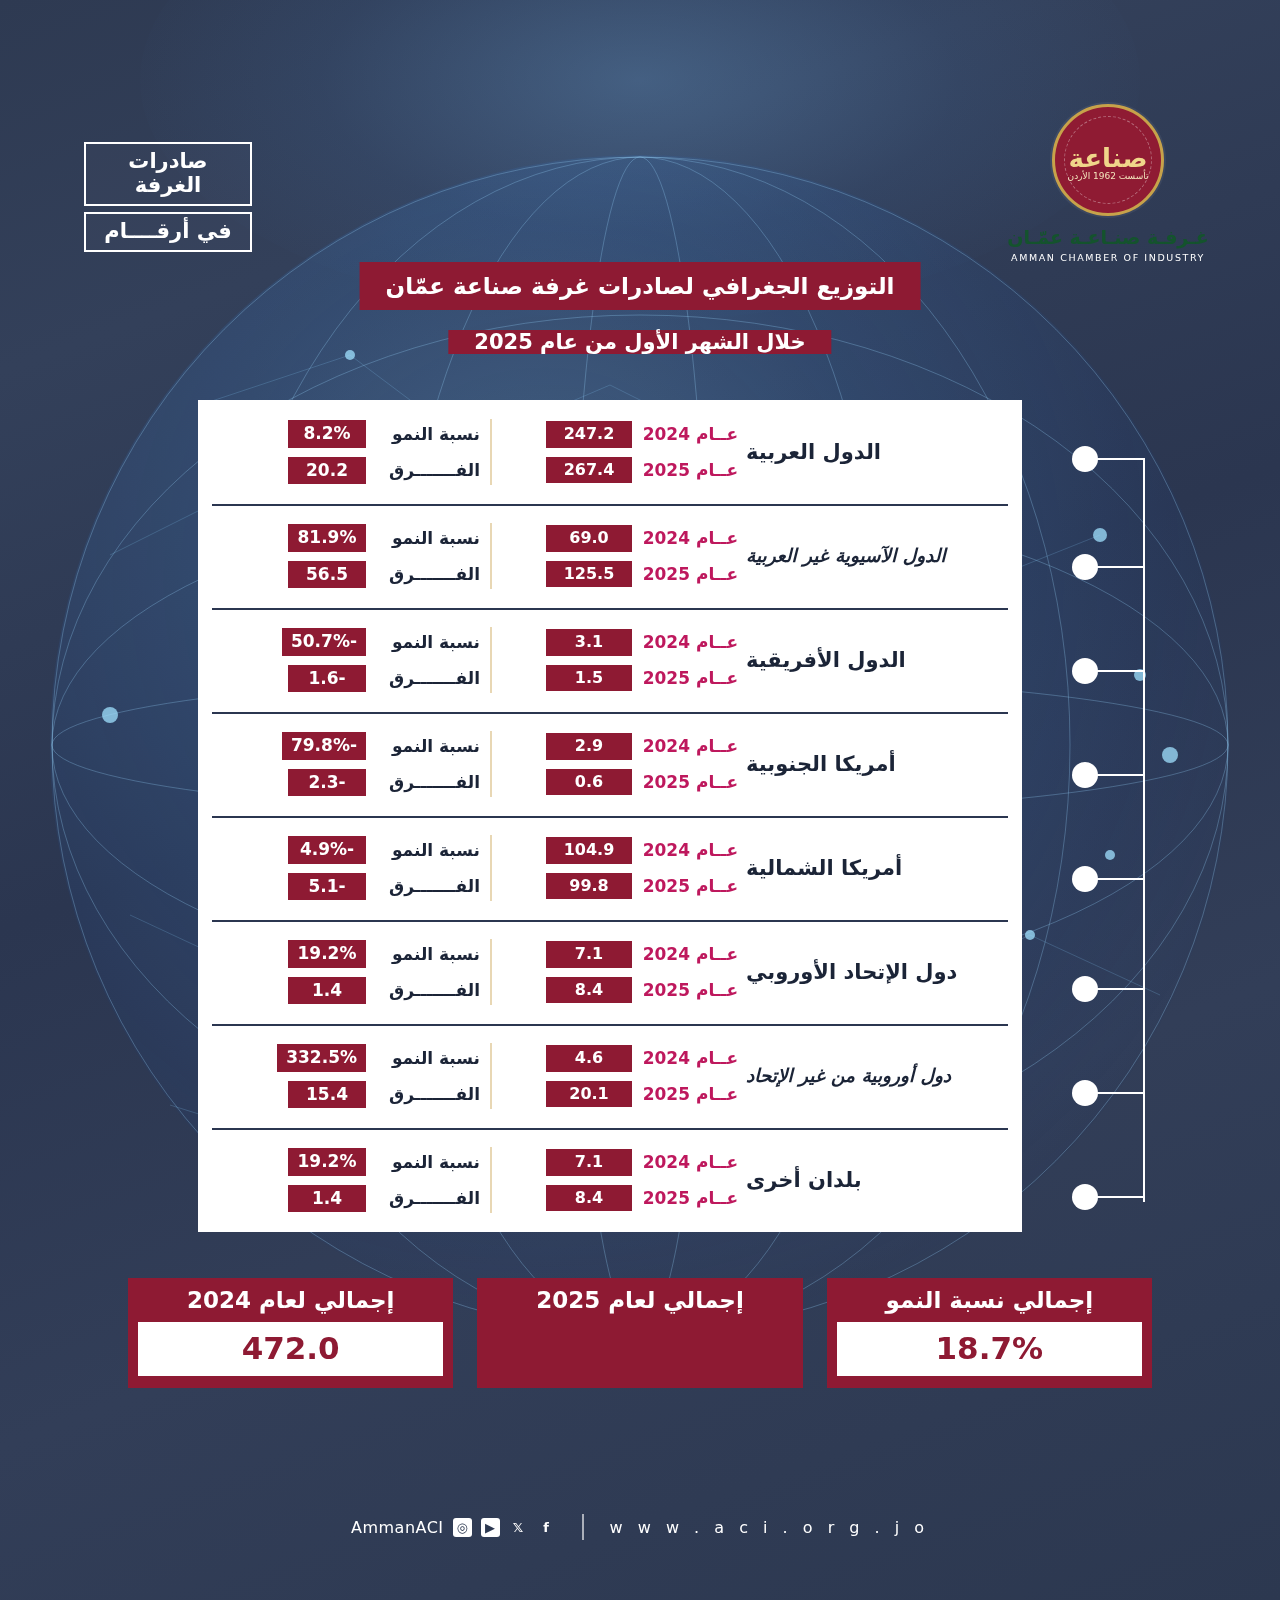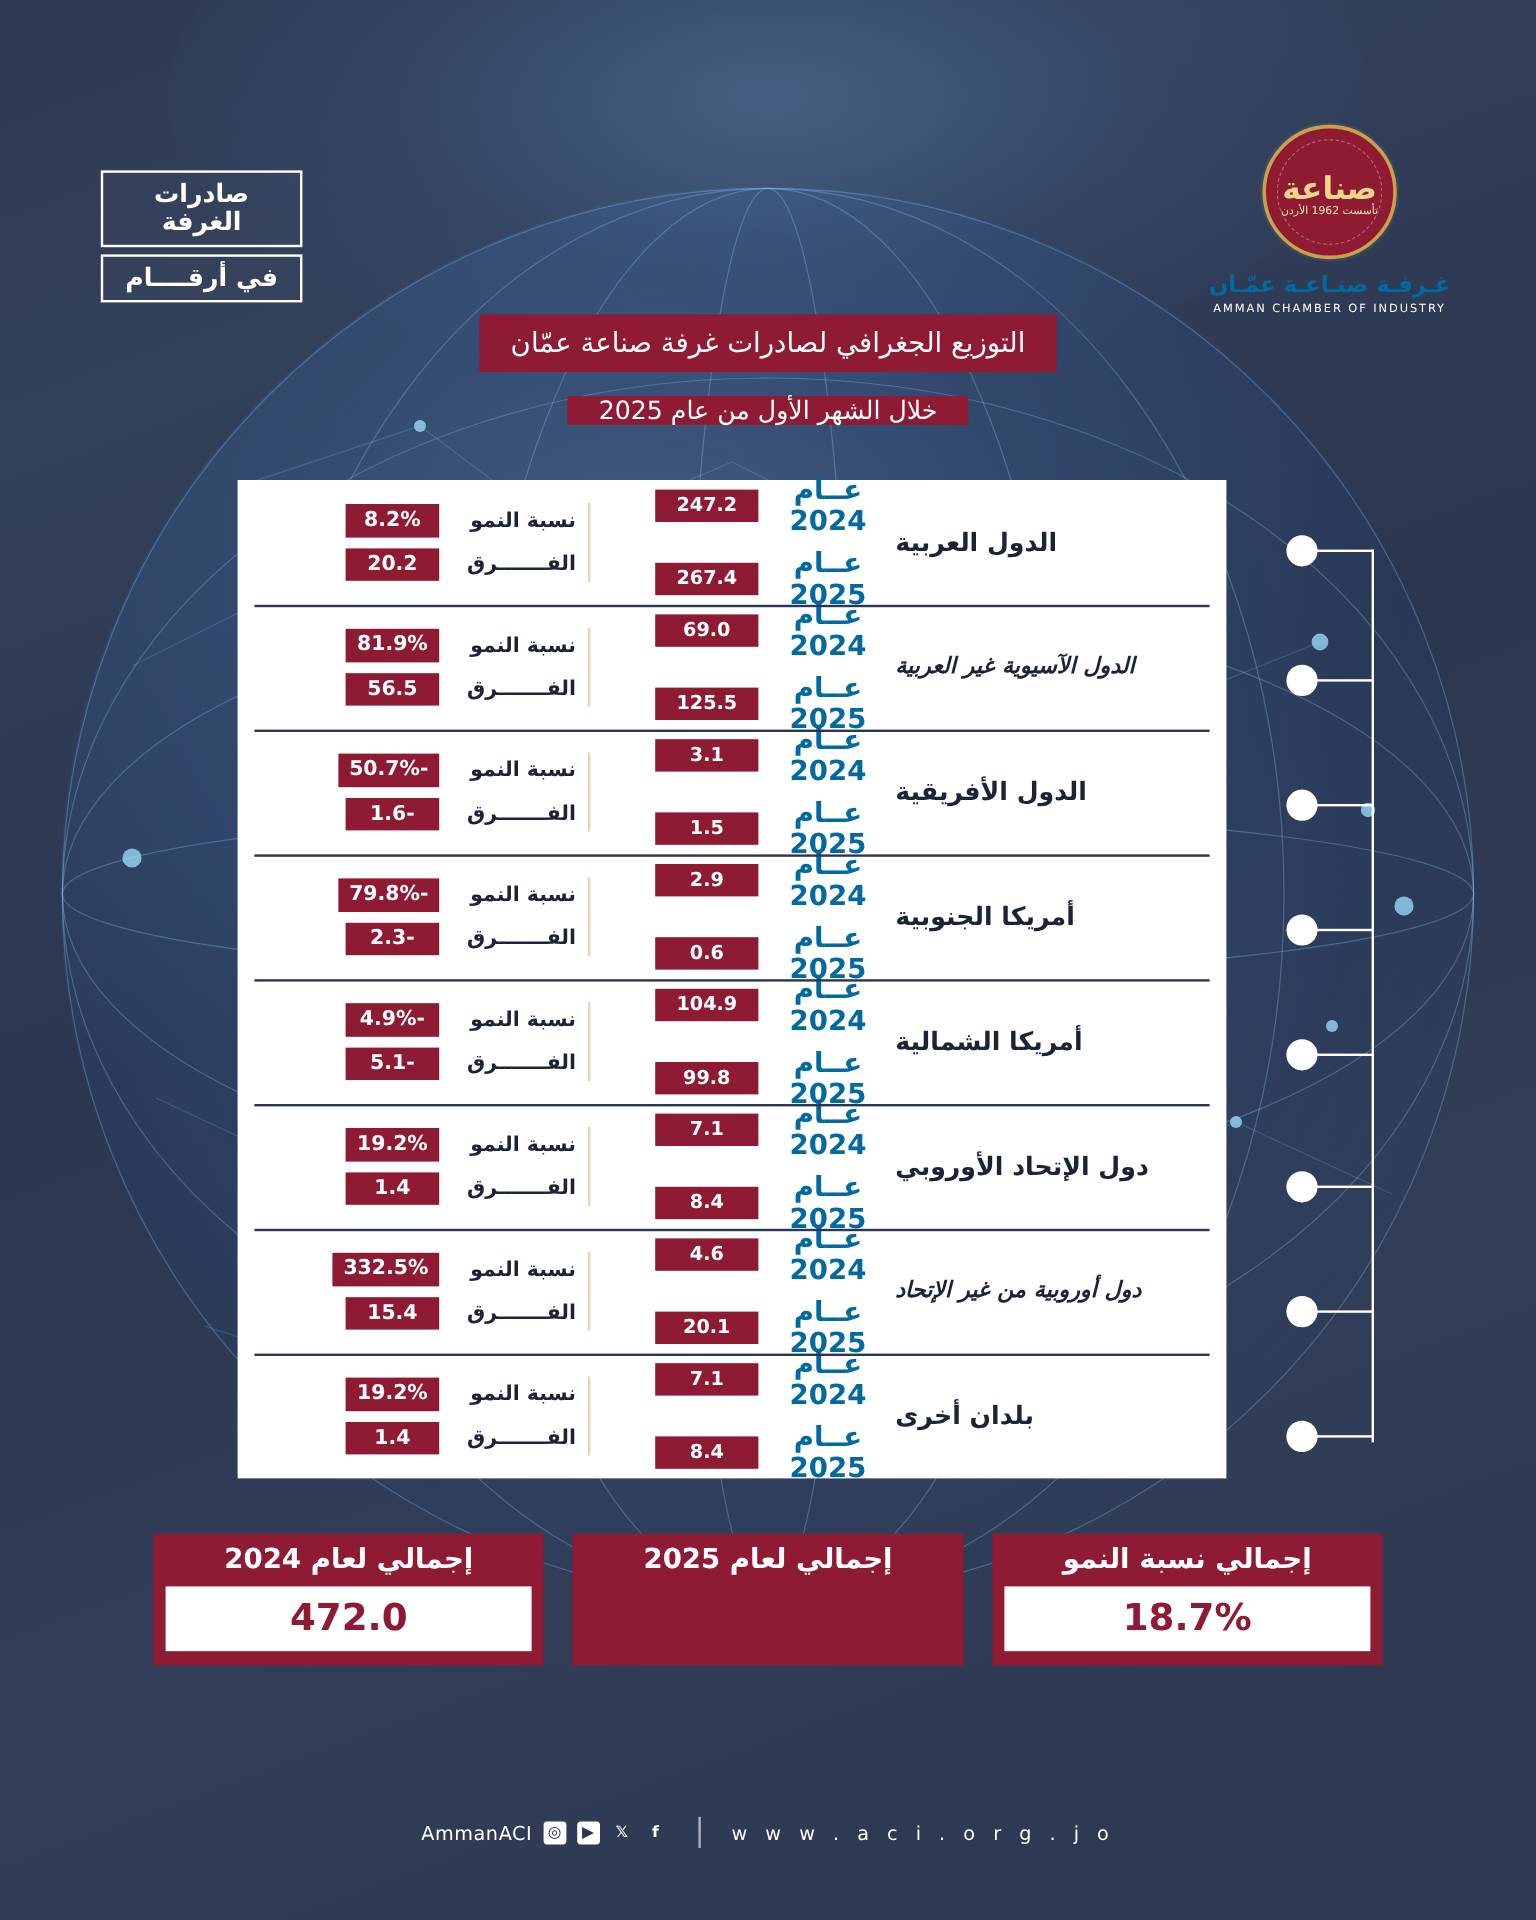--- a/index.html
+++ b/index.html
@@ -74,34 +74,34 @@
   .logo-seal .seal-word {
     position: absolute; left: 0; right: 0; top: 36px;
     color: #f0d58a; font-size: 26px; font-weight: bold;
     letter-spacing: -1px;
   }
   .logo-seal .seal-sub {
     position: absolute; left: 0; right: 0; top: 64px;
     color: #f3e4bb; font-size: 9px; line-height: 1.15;
   }
   .logo-ar {
-    color: #0369a1; font-size: 19px; font-weight: bold;
+    color: #14532d; font-size: 19px; font-weight: bold;
     margin-top: 10px; letter-spacing: 1px;
   }
   .logo-en {
     color: #ffffff; font-size: 9.5px; letter-spacing: 1.6px;
     margin-top: 4px;
   }
 
   
   .title-1, .title-2 {
     position: absolute;
     background: #8e1a33;
     color: #ffffff;
-    font-weight: normal;
+    font-weight: bold;
     text-align: center;
     white-space: nowrap;
   }
   .title-1 {
     left: 50%; transform: translateX(-50%);
     top: 262px;
     font-size: 23px;
     padding: 11px 26px;
   }
   .title-2 {
@@ -143,22 +143,22 @@
   }
   .region.small { font-size: 18.5px; font-style: italic; }
 
   .years {
     width: 232px;
     display: flex; flex-direction: column; gap: 9px;
     align-items: flex-start;
   }
   .yline { display: flex; align-items: center; gap: 10px; }
   .ylabel {
-    color: #0369a1; font-size: 23px; font-weight: bold;
-    width: 96px; text-align: center;
+    color: #be185d; font-size: 17px; font-weight: bold;
+    width: 96px; text-align: right;
   }
   .chip {
     background: #8e1a33; color: #ffffff;
     font-weight: bold; font-size: 16px;
     min-width: 86px; text-align: center;
     padding: 4px 9px 5px;
     line-height: 1.1;
   }
 
   .divider {

